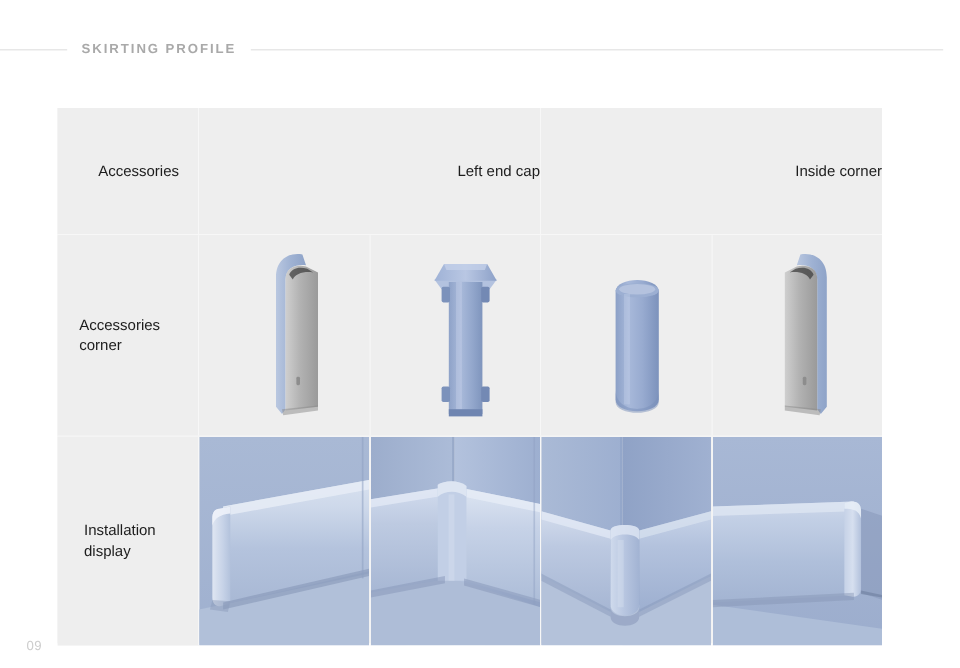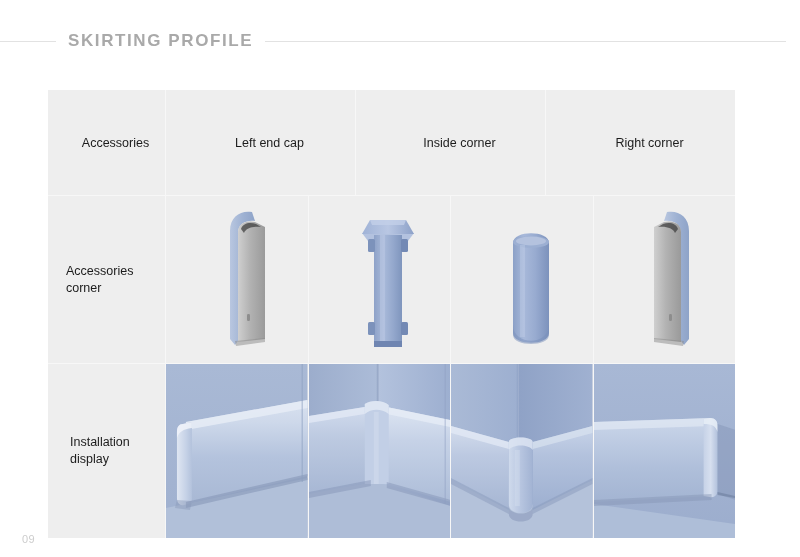--- a/index.html
+++ b/index.html
@@ -26,21 +26,21 @@
     align-items: center;
   }
   .header-rule {
     height: 1px;
     background: #e2e2e2;
     flex: 0 0 auto;
   }
   .header-rule.left { width: 56px; }
   .header-rule.right { flex: 1 1 auto; margin-right: 14px; }
   .page-title {
-    font-size: 17px;
+    font-size: 11px;
     letter-spacing: 1.6px;
     color: #a9a9a9;
     font-weight: bold;
     padding: 0 12px;
     white-space: nowrap;
   }
 
   
   .table {
     position: absolute;
@@ -77,21 +77,21 @@
     background: #eeeeee !important;
     padding-left: 22px;
     border-right: 1px solid #f7f7f7;
   }
   .cell.data-col { flex: 1 1 0; }
 
   .head-text {
     font-size: 12.5px;
     color: #1c1c1c;
     width: 100%;
-    text-align: center;
+    text-align: right;
   }
   .label-text {
     font-size: 12.5px;
     color: #1c1c1c;
     line-height: 17px;
   }
 
   
   .render {
     width: 100%;
@@ -135,23 +135,20 @@
   <div class="row header-row">
     <div class="cell label-col">
       <div class="head-text" style="text-align:center">Accessories</div>
     </div>
     <div class="cell data-col">
       <div class="head-text">Left end cap</div>
     </div>
     <div class="cell data-col">
       <div class="head-text">Inside corner</div>
     </div>
-    <div class="cell data-col">
-      <div class="head-text">Right corner</div>
-    </div>
   </div>
 
   <div class="row display-row">
     <div class="cell label-col">
       <div class="label-text">
         <div>Accessories</div>
         <div>corner</div>
       </div>
     </div>
 

